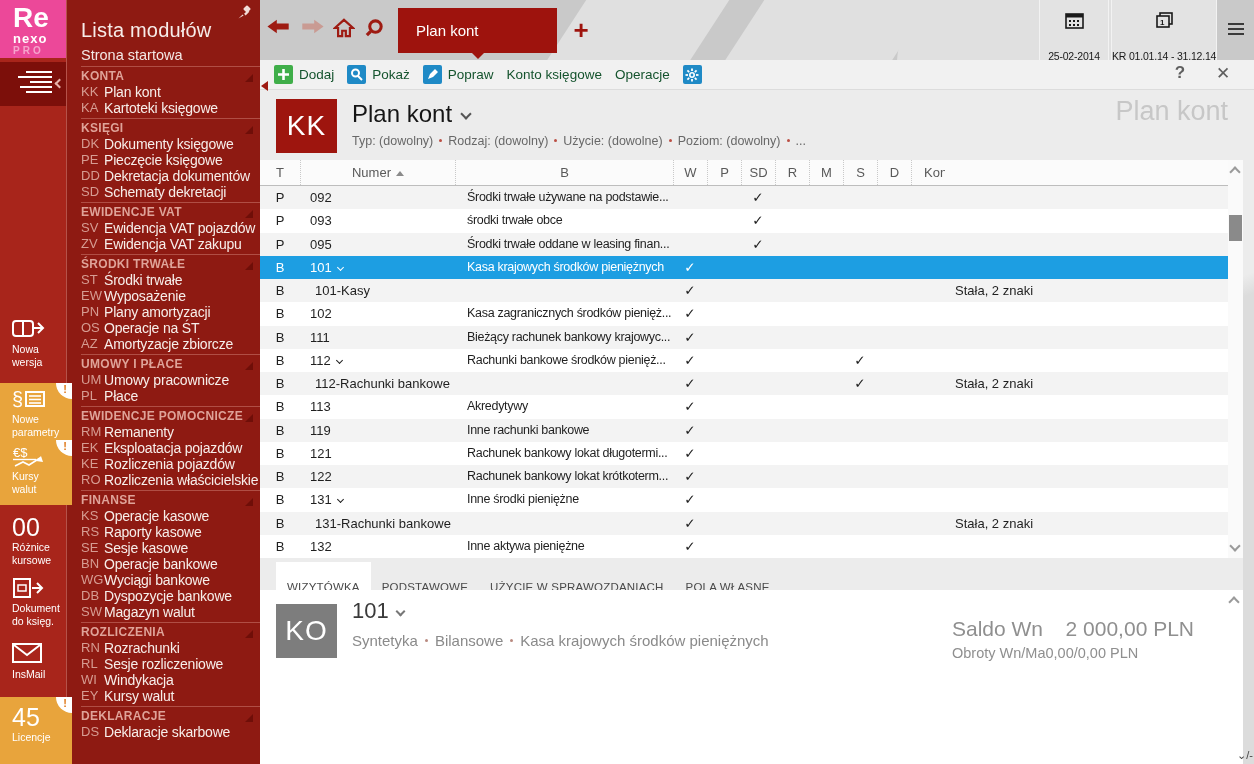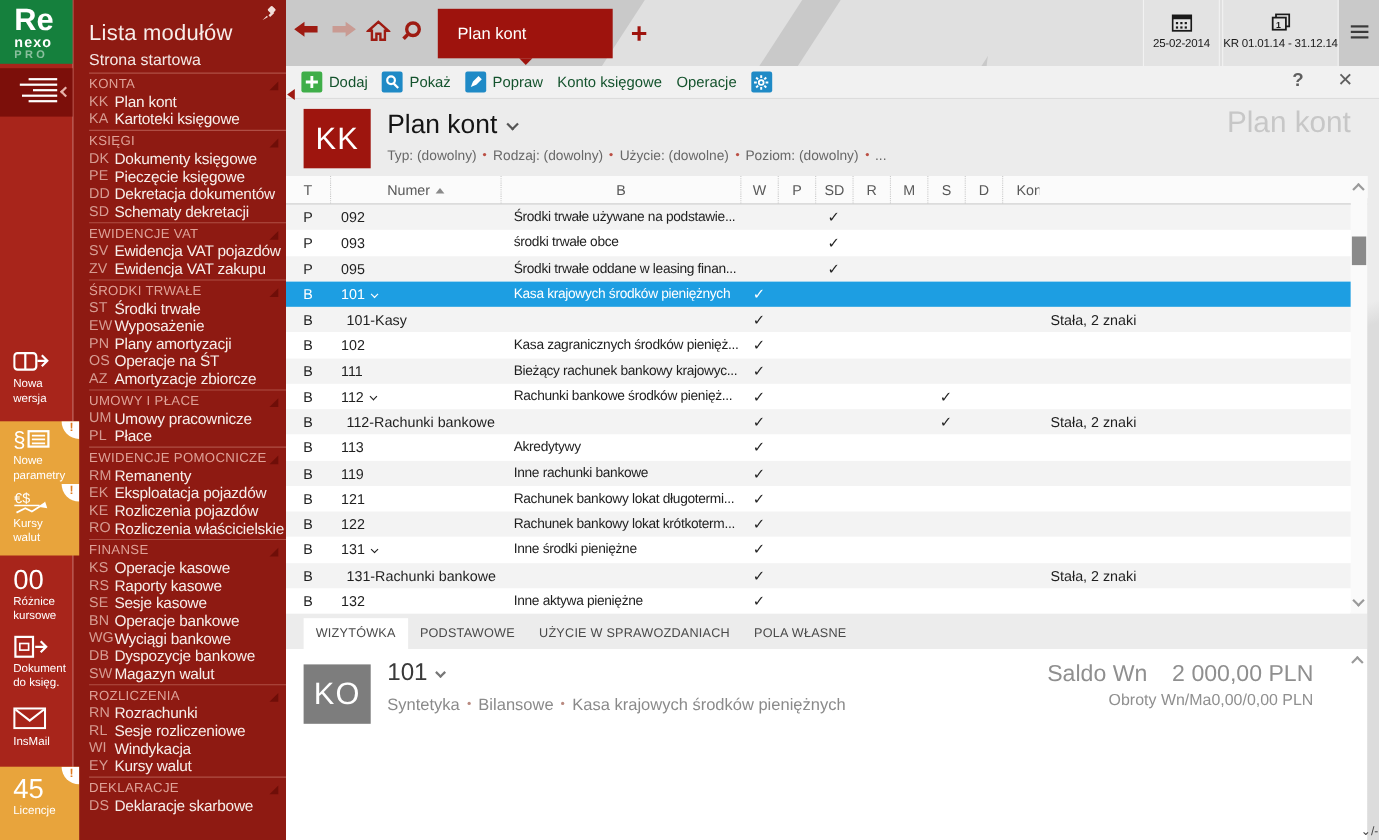--- a/index.html
+++ b/index.html
@@ -1,21 +1,21 @@
 <!DOCTYPE html>
 <html><head>
 <meta charset="utf-8">
 <style>
 *{margin:0;padding:0;box-sizing:border-box}
 html,body{width:1254px;height:764px;overflow:hidden}
 body{font-family:"Liberation Sans","DejaVu Sans",sans-serif;background:#ececec}
 .app{position:relative;width:1254px;height:764px}
 
 .rail{position:absolute;left:0;top:0;width:66px;height:764px;background:#a8251b;z-index:5}
-.logo{position:absolute;top:0;left:0;width:66px;height:58px;padding:4px 0 0 13px;background:#15803d}
+.logo{position:absolute;top:0;left:0;width:66px;height:58px;padding:4px 0 0 13px;background:#ec4899}
 .logo-re{color:#fff;font-size:28px;font-weight:bold;letter-spacing:0;line-height:28px}
 .logo-nexo{color:#fff;font-size:13px;font-weight:bold;letter-spacing:1px;line-height:13px}
 .logo-pro{color:rgba(255,255,255,.5);font-size:10px;font-weight:bold;letter-spacing:3px;line-height:12px}
 .rail-menu{position:absolute;top:62px;left:0;width:66px;height:44px;background:#7c0f0a}
 .rail-menu .hline{position:absolute;right:14px;height:2px;background:#fff}
 .rail-chev{position:absolute;right:3px;top:18px;width:7px;height:7px;border-left:2px solid #e6b3ab;border-bottom:2px solid #e6b3ab;transform:rotate(45deg)}
 #rail-items{position:absolute;left:0;top:0;width:66px;height:764px}
 .rail-item{position:absolute;left:0;width:72px;padding:4px 2px 0 12px;color:#fff;overflow:hidden}
 .rail-item.bg-yellow{background:#e8a43c}
 .rail-big{font-size:25px;line-height:27px;font-weight:normal;color:#fff}
@@ -29,42 +29,42 @@
 [data-name="rail-item-dokument-do-ksieg"]{top:572px;height:62px}
 [data-name="rail-item-insmail"]{top:638px;height:50px}
 [data-name="rail-item-licencje"]{top:697px;height:67px;padding-top:7px}
 
 .modules{position:absolute;left:66px;top:0;width:194px;height:764px;background:#8e1a12;border-left:1px solid rgba(255,190,180,.35);overflow:hidden;z-index:4}
 .pin{position:absolute;top:5px;right:8px}
 .mod-title{color:#f7ece9;font-size:20px;font-weight:normal;padding:15px 0 0 14px;letter-spacing:.2px;line-height:30px}
 .mod-home{color:#f4e8e5;font-size:14.5px;padding:2px 0 3px 14px;line-height:16px}
 #mod-sections{padding-left:14px}
 .mod-sec{border-top:1px solid rgba(255,200,190,.3);padding:2px 0 2px 0;position:relative}
-.mod-sechead{color:#dfa399;font-size:12px;font-weight:normal;letter-spacing:.3px;line-height:15px;position:relative;padding-right:14px}
+.mod-sechead{color:#dfa399;font-size:12px;font-weight:bold;letter-spacing:.3px;line-height:15px;position:relative;padding-right:14px}
 .sec-tri{position:absolute;right:7px;top:5px;width:0;height:0;border-left:8px solid transparent;border-bottom:8px solid #6f0e08}
 .mod-item{display:flex;line-height:16px;white-space:nowrap}
 .mod-code{color:#d69c92;font-size:13px;width:23px;flex:none}
 .mod-name{color:#f7eeea;font-size:14px;letter-spacing:-.2px}
 
 .main{position:absolute;left:260px;top:0;width:994px;height:764px}
 
 .topbar{position:absolute;left:0;top:0;width:994px;height:60px;background:#c9c9c9;overflow:hidden}
 .swoosh{position:absolute;background:#e0e0e0;top:-110px;height:290px;transform:rotate(33deg);border-radius:60px}
 .sw1{left:315px;width:120px}
 .sw2{left:495px;width:140px}
 .sw3{left:665px;width:250px;border-radius:80px}
 .navbtn{position:absolute;top:18px;width:26px;height:24px;cursor:pointer}
 .nb-back{left:7px}.nb-fwd{left:41px}.nb-home{left:73px}.nb-search{left:104px}
 .tab{position:absolute;left:138px;top:8px;width:159px;height:45px;background:#9e130d;color:#fff;font-size:15px;line-height:45px;padding-left:18px}
 .tab::after{content:'';position:absolute;left:50%;bottom:-6px;margin-left:-6px;border-left:6px solid transparent;border-right:6px solid transparent;border-top:6px solid #9e130d}
 .newtab{position:absolute;left:306px;top:13px;width:30px;height:34px;color:#9e130d;font-size:26px;font-weight:bold;line-height:34px;text-align:center}
 .tb-btn{position:absolute;top:0;height:60px;background:#e3e3e3;border-left:1px solid #f2f2f2;border-right:1px solid #f2f2f2;text-align:center;padding-top:12px}
 .btn-date{left:779px;width:70px}
 .btn-period{left:851px;width:106px}
-.tb-btn .tb-label{display:block;font-size:10.5px;letter-spacing:-.2px;color:#1a1a1a;margin-top:0;white-space:nowrap}
+.tb-btn .tb-label{display:block;font-size:10.5px;letter-spacing:-.2px;color:#1a1a1a;margin-top:17px;white-space:nowrap}
 .tb-menu{position:absolute;left:968px;top:23px;width:16px;height:14px}
 .tb-menu span{display:block;height:2px;background:#3a3a3a;margin-bottom:3px}
 
 .toolbar{position:absolute;left:0;top:60px;width:994px;height:30px;background:#f1f1f1;border-bottom:1px solid #dcdcdc}
 #toolbar-items{position:absolute;left:14px;top:0;height:29px;display:flex;align-items:center;gap:6px}
 .tbi{display:flex;align-items:center;gap:6px;margin-right:7px}
 .tbi-label{font-size:13.5px;color:#14532d;white-space:nowrap}
 .tbi-icon{width:19px;height:19px;border-radius:2px;display:flex;align-items:center;justify-content:center}
 .ic-add{background:#3fae49}.ic-search{background:#1f8ac6}.ic-edit{background:#1f8ac6}.ic-gear{background:#1f8ac6}
 .tb-help{position:absolute;right:64px;top:3px;font-size:17px;font-weight:bold;color:#5f5f5f;width:20px;text-align:center}
@@ -101,32 +101,32 @@
 .chev-xs{display:inline-block;width:5px;height:5px;border-right:1.5px solid currentColor;border-bottom:1.5px solid currentColor;transform:rotate(45deg);margin-left:6px;vertical-align:2px}
 .check{font-weight:bold;font-size:13.5px}
 
 .vscroll{position:absolute;right:0;top:0;width:15px;height:398px;background:#fafafa}
 .vs-up,.vs-down{position:absolute;left:3px;width:8px;height:8px;border-left:2px solid #9a9a9a;border-top:2px solid #9a9a9a}
 .vs-up{top:8px;transform:rotate(45deg)}
 .vs-down{bottom:8px;transform:rotate(-135deg)}
 .vs-thumb{position:absolute;left:1px;top:55px;width:13px;height:26px;background:#8a8a8a}
 
 .tabsbar{position:absolute;left:0;top:472px;width:983px;height:28px;display:flex;padding-left:16px}
-.btab{font-size:11.5px;letter-spacing:.2px;color:#4a4a4a;line-height:28px;padding:0 11px;white-space:nowrap}
+.btab{font-size:11.5px;letter-spacing:.2px;color:#4a4a4a;line-height:28px;padding:11px 11px;white-space:nowrap}
 .btab.active{background:#fff}
 
 .detail{position:absolute;left:0;top:500px;width:983px;height:174px;background:#fff}
 .ko-badge{position:absolute;left:16px;top:14px;width:61px;height:54px;background:#7d7d7d;color:#fff;font-size:28px;display:flex;align-items:center;justify-content:center;letter-spacing:1px}
 .d-num{position:absolute;left:92px;top:8px;font-size:22px;color:#3a3a3a}
 .d-num .chev{width:7px;height:7px;border-color:#777;vertical-align:3px;margin-left:8px}
 .d-meta{position:absolute;left:92px;top:42px;font-size:15px;color:#8a8a8a;white-space:nowrap}
 .d-meta .fdot{background:#b98a80;vertical-align:4px;margin:0 7px}
-.saldo{position:absolute;right:49px;top:10px;width:242px;color:#8f8f8f}
+.saldo{position:absolute;right:49px;top:26px;width:242px;color:#8f8f8f}
 .s-row1{display:flex;justify-content:space-between;font-size:21px;line-height:26px}
-.s-row2{display:flex;justify-content:flex-end;font-size:14.5px;line-height:22px}
+.s-row2{display:flex;justify-content:flex-start;font-size:14.5px;line-height:22px}
 .d-scroll-up{position:absolute;right:5px;top:8px;width:8px;height:8px;border-left:2px solid #9a9a9a;border-top:2px solid #9a9a9a;transform:rotate(45deg)}
 
 .right-strip{position:absolute;right:0;top:90px;width:11px;height:674px;background:linear-gradient(160deg,#ececec 0 90px,#dcdcdc 110px 560px,#e6e6e6 580px)}
 .d-collapse{position:absolute;right:1px;bottom:2px;font-size:11px;color:#444;z-index:6}
 </style>
 </head>
 <body>
 
 <div class="app" data-name="rewizor-app-window">
   <aside class="rail" data-name="left-rail">

